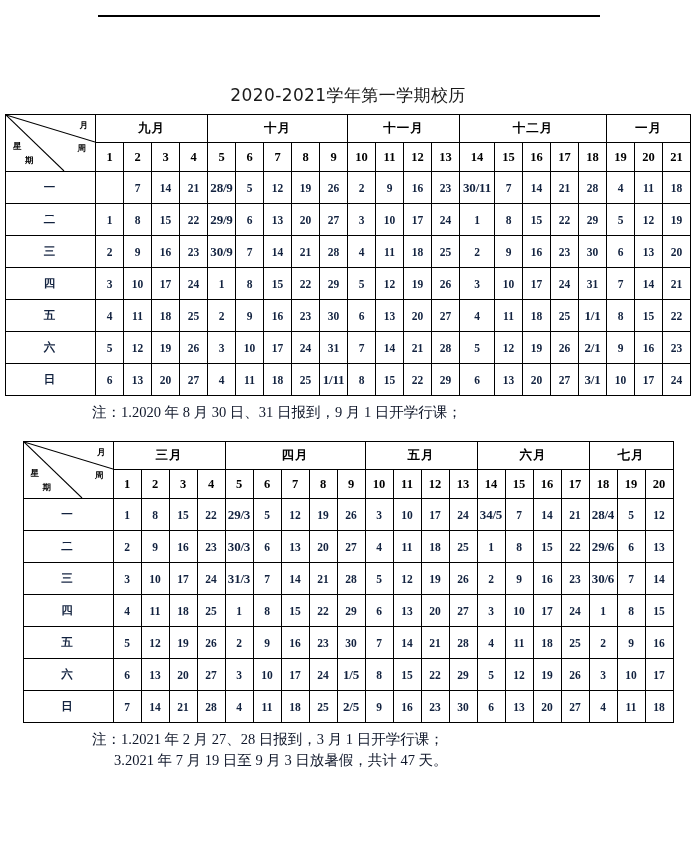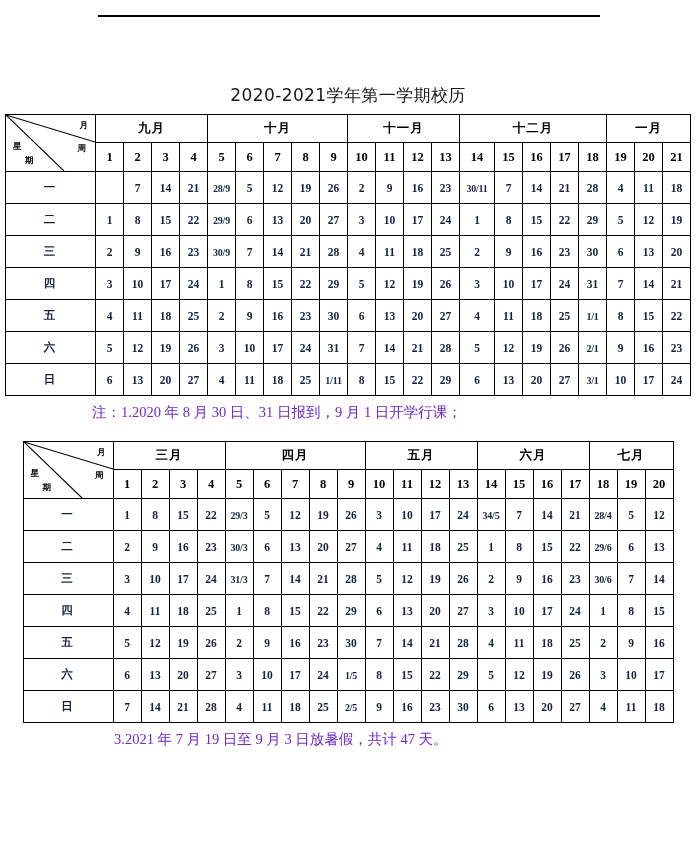--- a/index.html
+++ b/index.html
@@ -86,21 +86,21 @@
     font-weight: 700;
   }
   td.daylabel {
     font-size: 12.5px;
     font-weight: 700;
     color: #000;
     letter-spacing: 2px;
   }
   td.num { font-size: 11.5px; }
   td.num .frac {
-    font-size: 10px;
+    font-size: 13px;
     letter-spacing: -0.2px;
     font-weight: 700;
   }
   td.wk { width: 27px; }
   td.wk.wide { width: 34px; }
 
   
   td.corner {
     position: relative;
     width: 89px;
@@ -130,21 +130,21 @@
   td.corner .lbl-week  { right: 9px; top: 29px; }
   td.corner .lbl-wd    { left: 7px;  top: 27px; }
   td.corner .lbl-wd2   { left: 19px; top: 41px; }
 
   
   .notes {
     margin: 6px 0 0 0;
     padding-left: 92px;
     font-family: "Liberation Serif", "DejaVu Serif", serif;
     font-size: 14.5px;
-    color: #6d28d9;
+    color: #0f172a;
     line-height: 21px;
   }
   .notes .nline { white-space: nowrap; display: block; }
   .notes .nline.indent { padding-left: 22px; }
 </style>
 </head>
 <body>
 
 <div class="page">
 
@@ -576,17 +576,18 @@
               <td class="num">20</td>
               <td class="num">27</td>
               <td class="num">4</td>
               <td class="num">11</td>
               <td class="num">18</td>
             </tr>
           </tbody>
         </table>
       </div>
     <div class="notes">
+        <span class="nline">注：1.2021 年 2 月 27、28 日报到，3 月 1 日开学行课；</span>
         <span class="nline indent">3.2021 年 7 月 19 日至 9 月 3 日放暑假，共计 47 天。</span>
       </div>
   </div>
 
 </div>
 
 </body></html>

